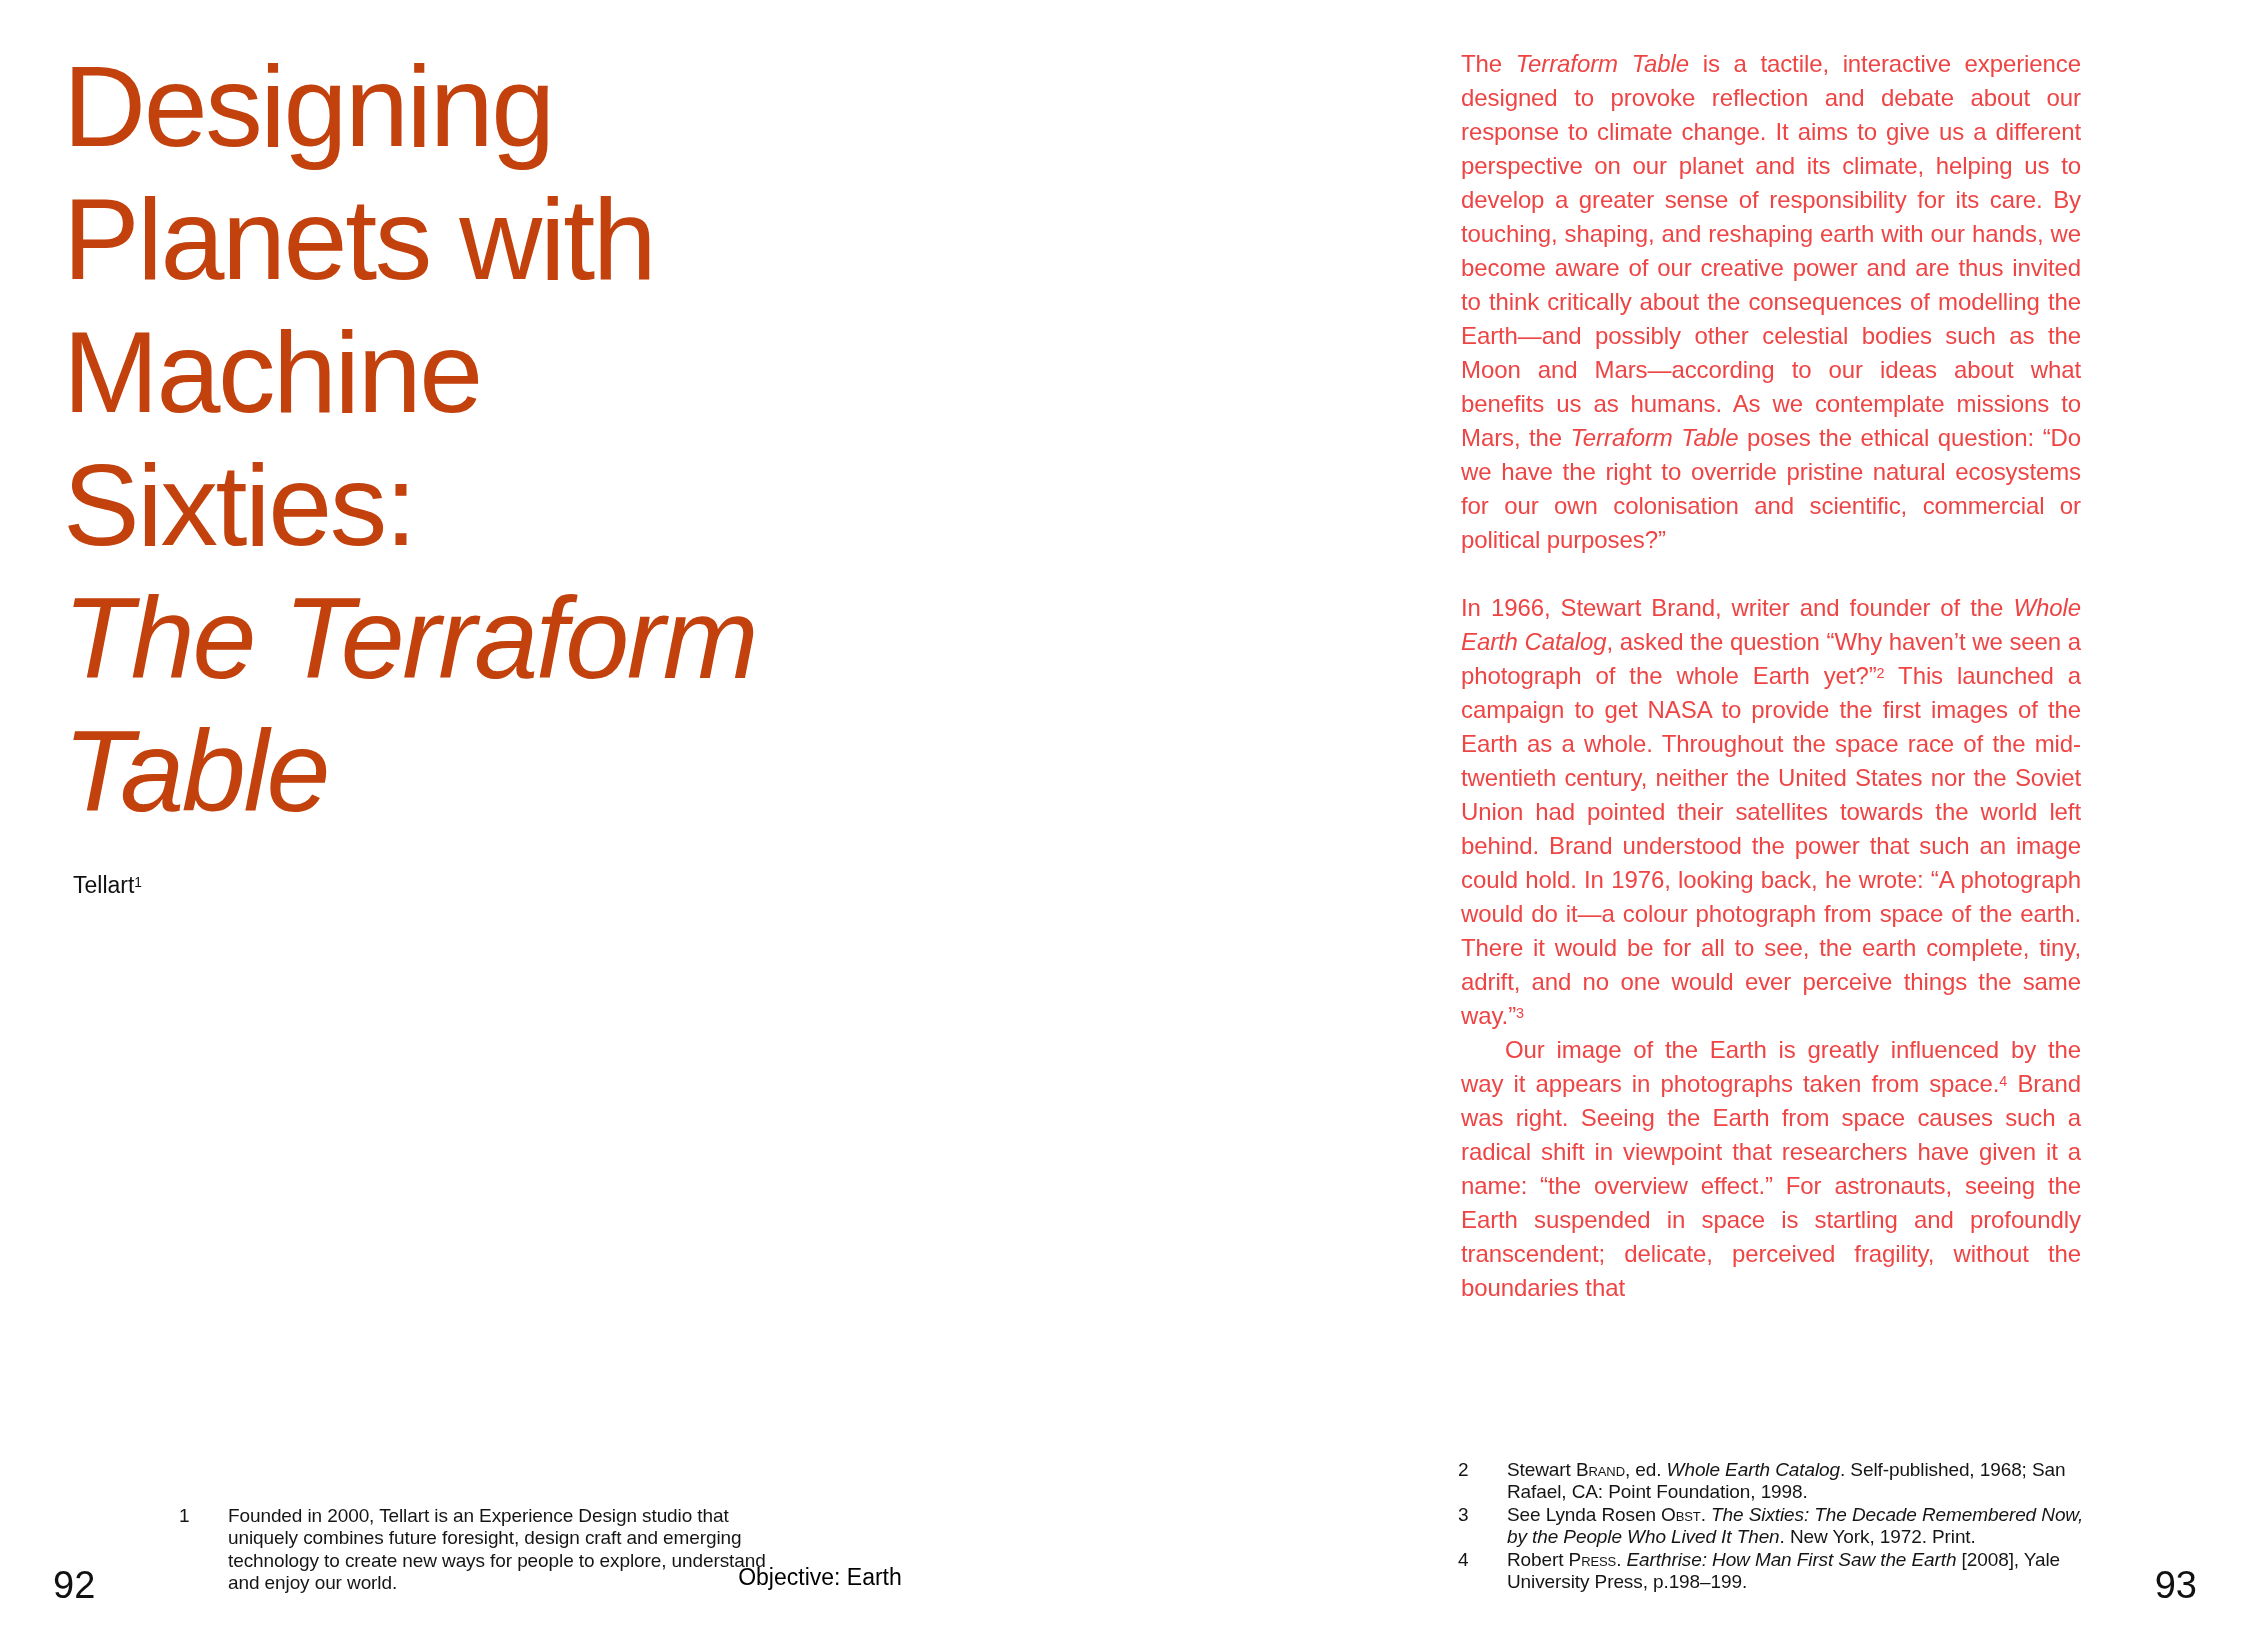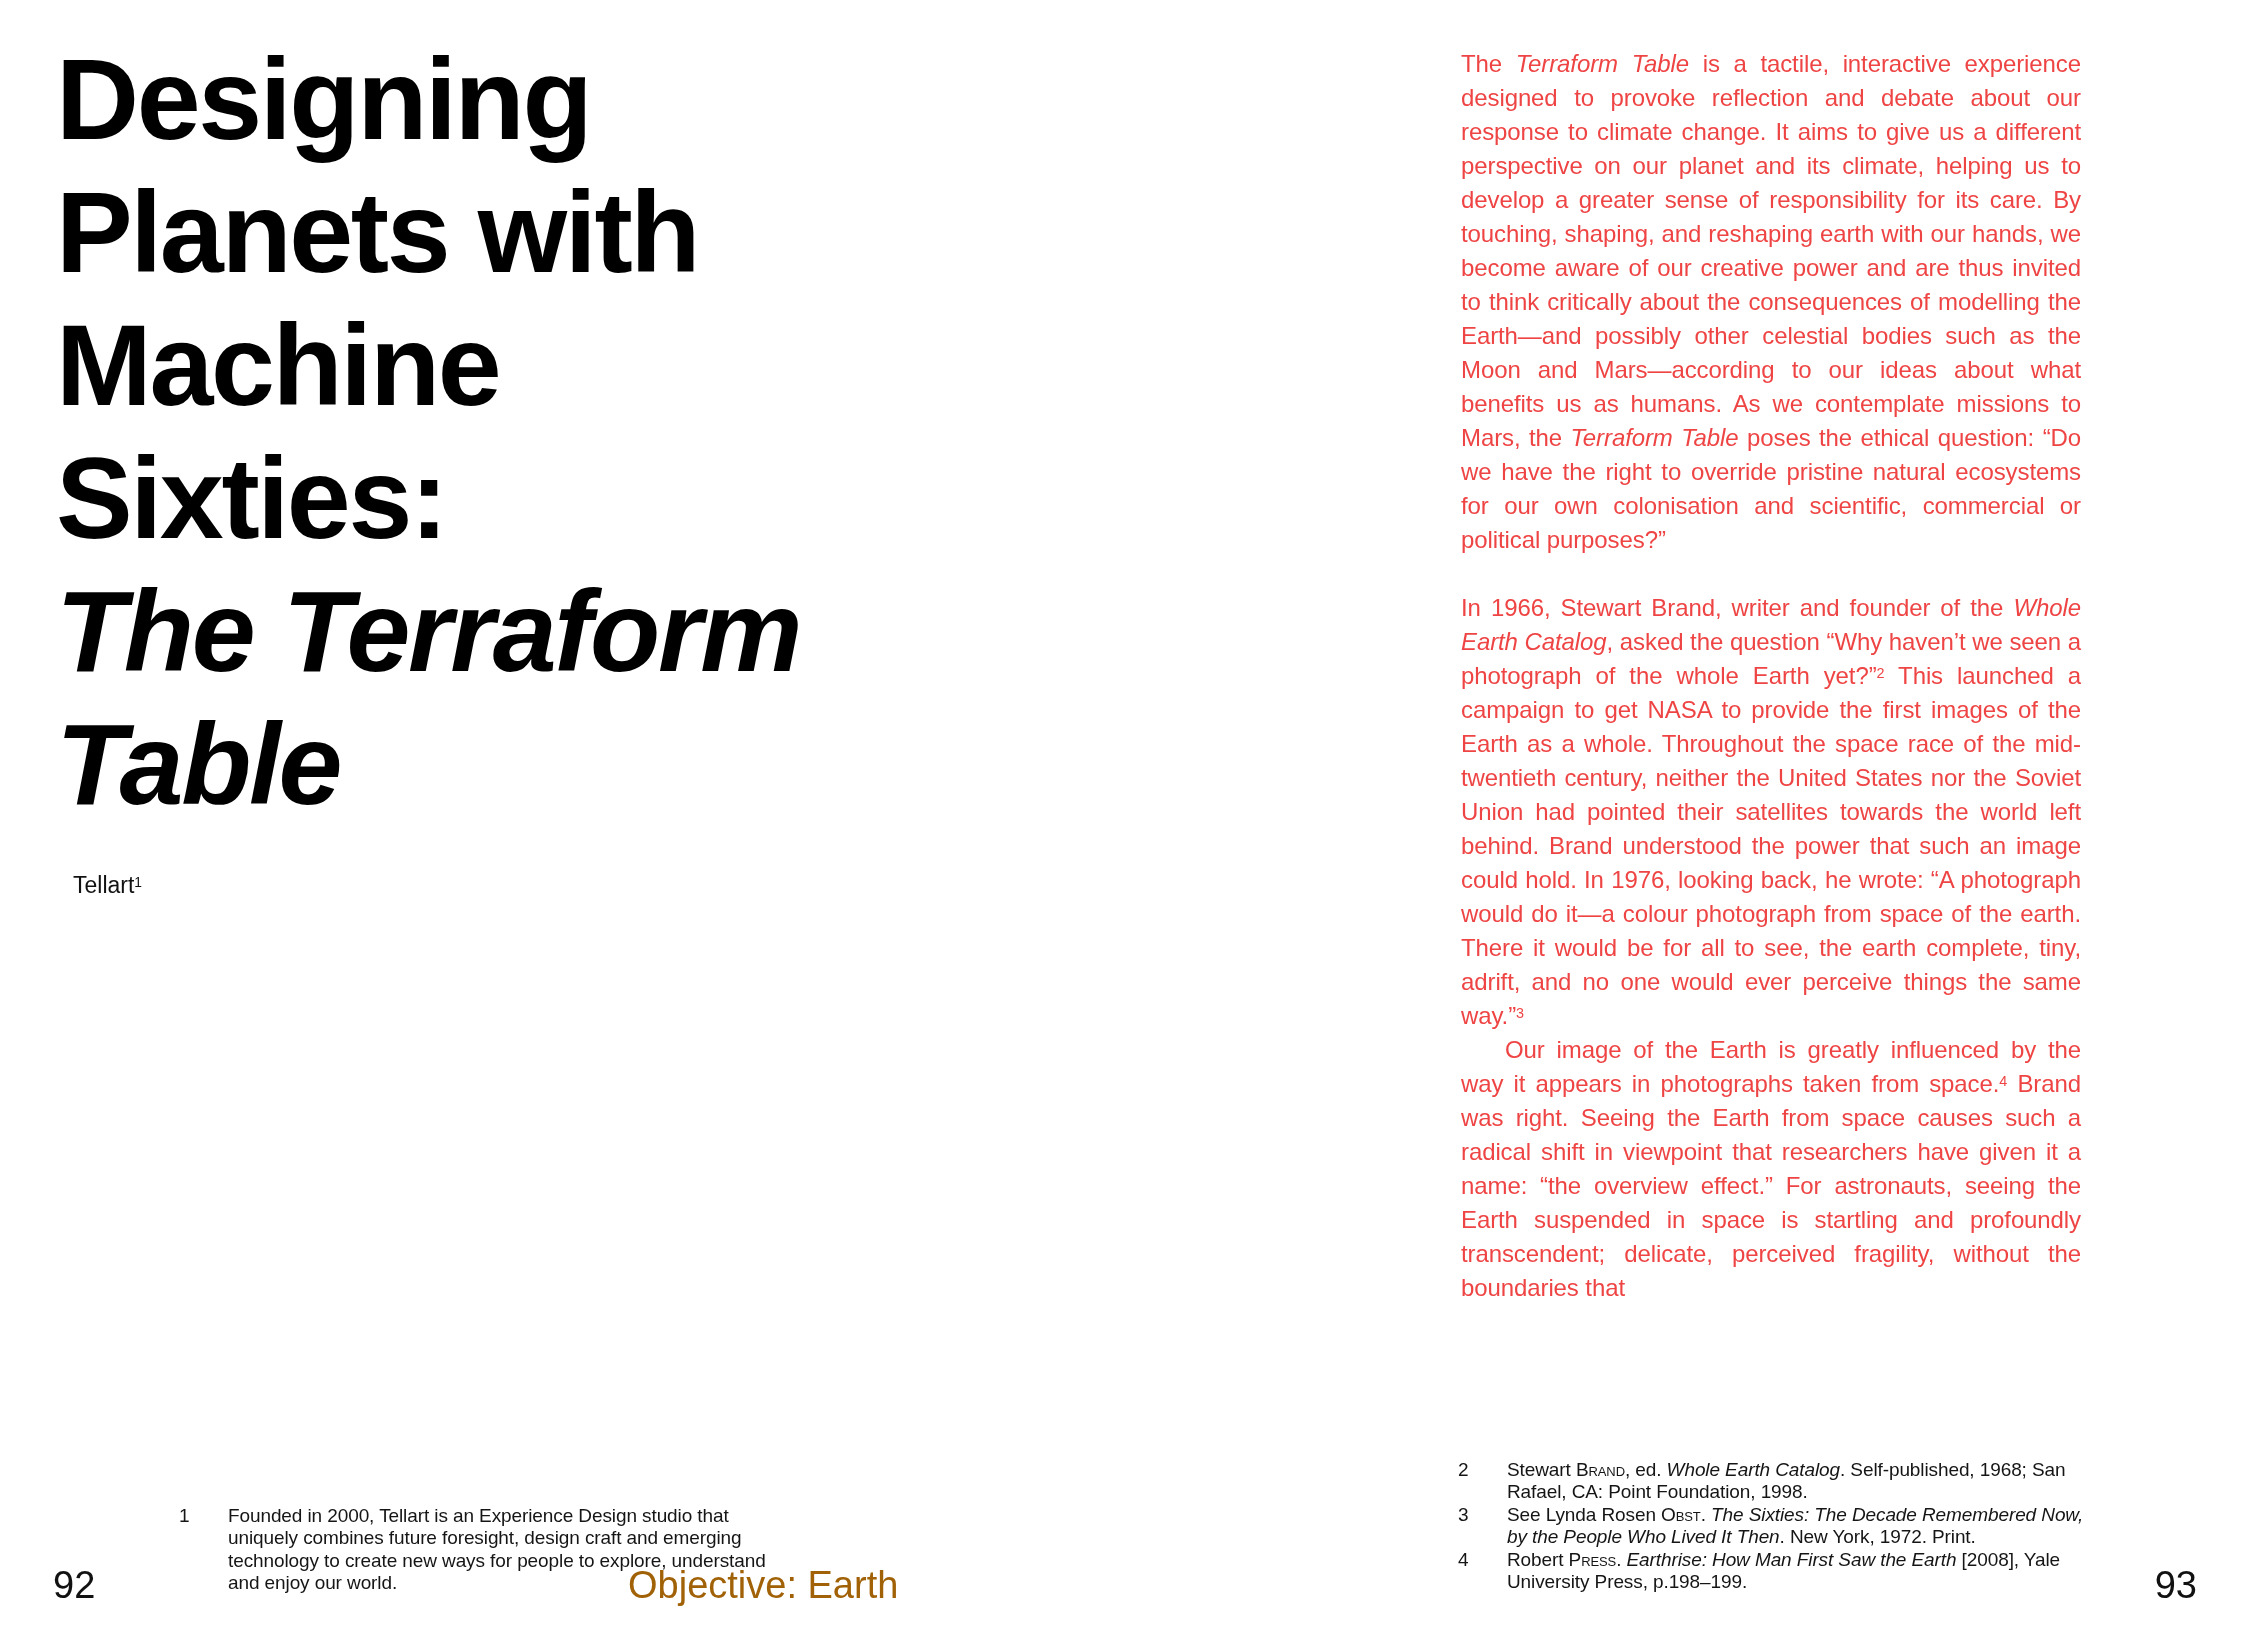--- a/index.html
+++ b/index.html
@@ -12,26 +12,26 @@
     font-family: "Liberation Sans", sans-serif;
     color: #141414;
     overflow: hidden;
   }
 
   
   .title {
     position: absolute;
     left: 55px;
     top: 32px;
-    margin: 1px;
-    font-weight: 700;
+    margin: 8px;
+    font-weight: 400;
     font-size: 115px;
     line-height: 133px;
     letter-spacing: -2.4px;
-    color: #000000;
+    color: #c2410c;
   }
   .title-line { display: block; white-space: nowrap; }
   .ital { font-style: italic; }
 
   .byline {
     position: absolute;
     left: 57px;
     top: 856px;
     margin: 16px;
     font-size: 23px;
@@ -66,24 +66,24 @@
     color: #111111;
   }
   .page-num-left  { left: 53px;  top: 1566px; }
   .page-num-right { left: 2081px; top: 1566px; width: 116px; text-align: right; }
 
   .running-footer {
     position: absolute;
     left: 628px;
     top: 1566px;
     width: 384px;
-    text-align: left;
-    font-size: 38px;
+    text-align: center;
+    font-size: 23px;
     line-height: 1;
-    color: #a16207;
+    color: #000000;
   }
 
   
   .body-col {
     position: absolute;
     left: 1461px;
     top: 47px;
     width: 620px;
     font-size: 24px;
     line-height: 34px;

